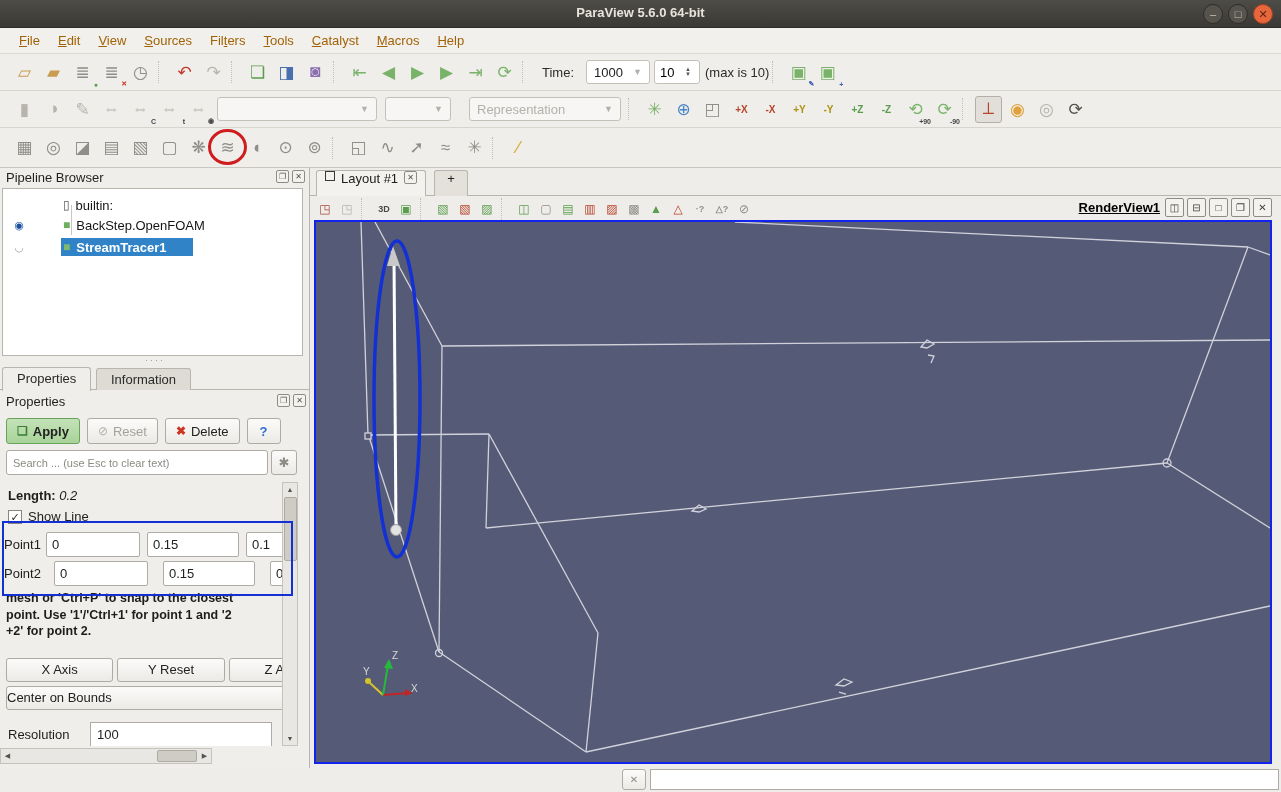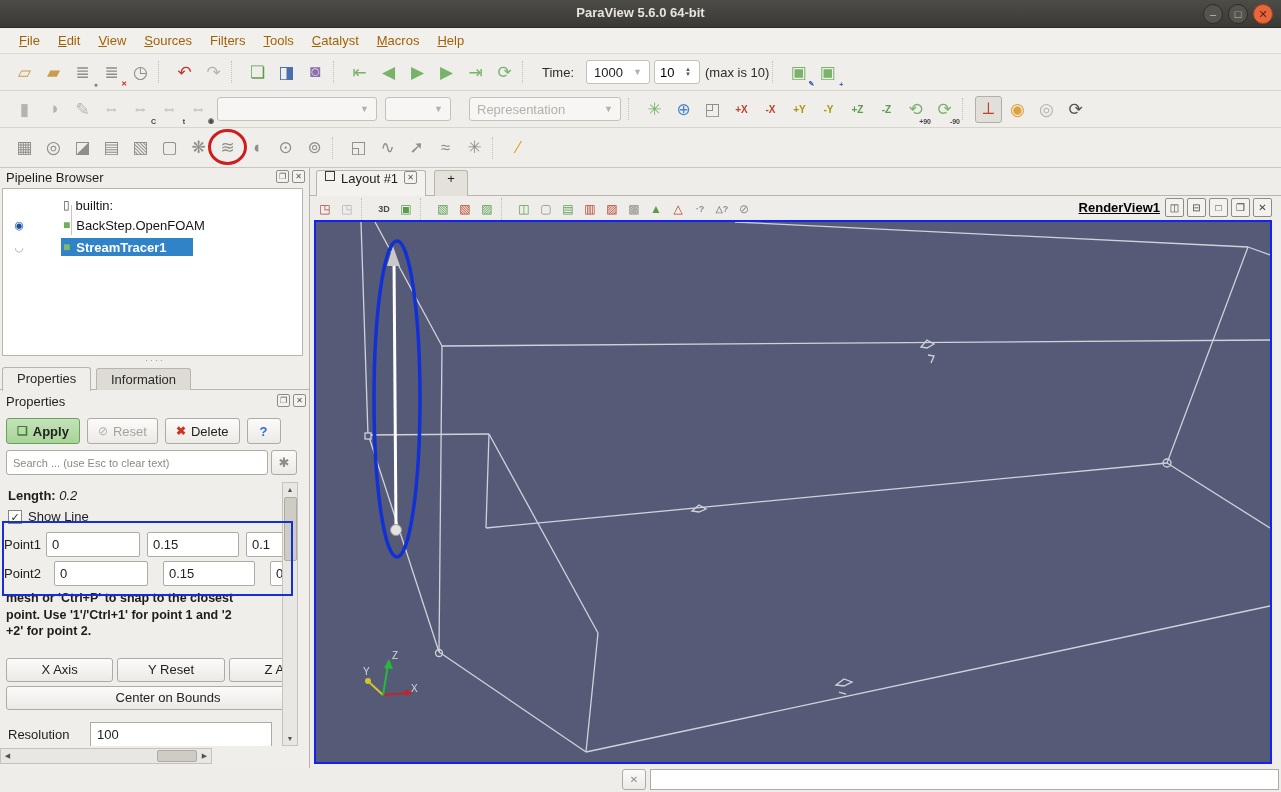--- a/index.html
+++ b/index.html
@@ -100,21 +100,21 @@
   .pointrow .plabel { width:42px; color:#1d1d1b; }
   .pointrow input { height:25px; border:1px solid #aeaba4; border-radius:2px; background:#fff;
     padding:0 5px; font-family:inherit; font-size:13px; color:#222; margin-right:7px; }
   .pointrow input.c1 { width:94px; } .pointrow input.c2 { width:92px; } .pointrow input.c3 { width:60px; margin-right:0; }
   .noteblk { position:absolute; left:6px; top:108px; width:300px; font-weight:bold; font-size:12.5px;
     line-height:16.5px; color:#1d1d1b; white-space:nowrap; }
   .axisrow { position:absolute; left:6px; top:176px; display:flex; gap:4px; width:330px; }
   .axisbtn { width:112px; height:24px; border:1px solid #aeaba4; border-radius:3px;
     background:linear-gradient(#fcfbfa,#eceae6); color:#222; text-align:center; line-height:22px; overflow:hidden; }
   .centerbtn { position:absolute; left:6px; top:204px; width:324px; height:24px; border:1px solid #aeaba4;
-    border-radius:3px; background:linear-gradient(#fcfbfa,#eceae6); color:#222; text-align:center; line-height:22px; }
+    border-radius:3px; background:linear-gradient(#fcfbfa,#eceae6); color:#222; text-align:left; line-height:22px; }
   .resrow { position:absolute; left:8px; top:240px; display:flex; align-items:center; }
   .resrow .rlabel { width:82px; color:#1d1d1b; }
   .resrow input { width:182px; height:25px; border:1px solid #aeaba4; background:#fff; padding:0 6px;
     font-family:inherit; font-size:13px; color:#222; }
   .blue-rect { position:absolute; left:2px; top:353px; width:291px; height:75px;
     border:2px solid #1330d4; z-index:6; pointer-events:none; }
 
   .vscroll { position:absolute; left:282px; top:314px; width:16px; height:264px; background:#e9e7e3;
     border:1px solid #c6c3bd; }
   .vscroll .arr { position:absolute; left:0; width:14px; height:13px; font-size:7px; text-align:center;

